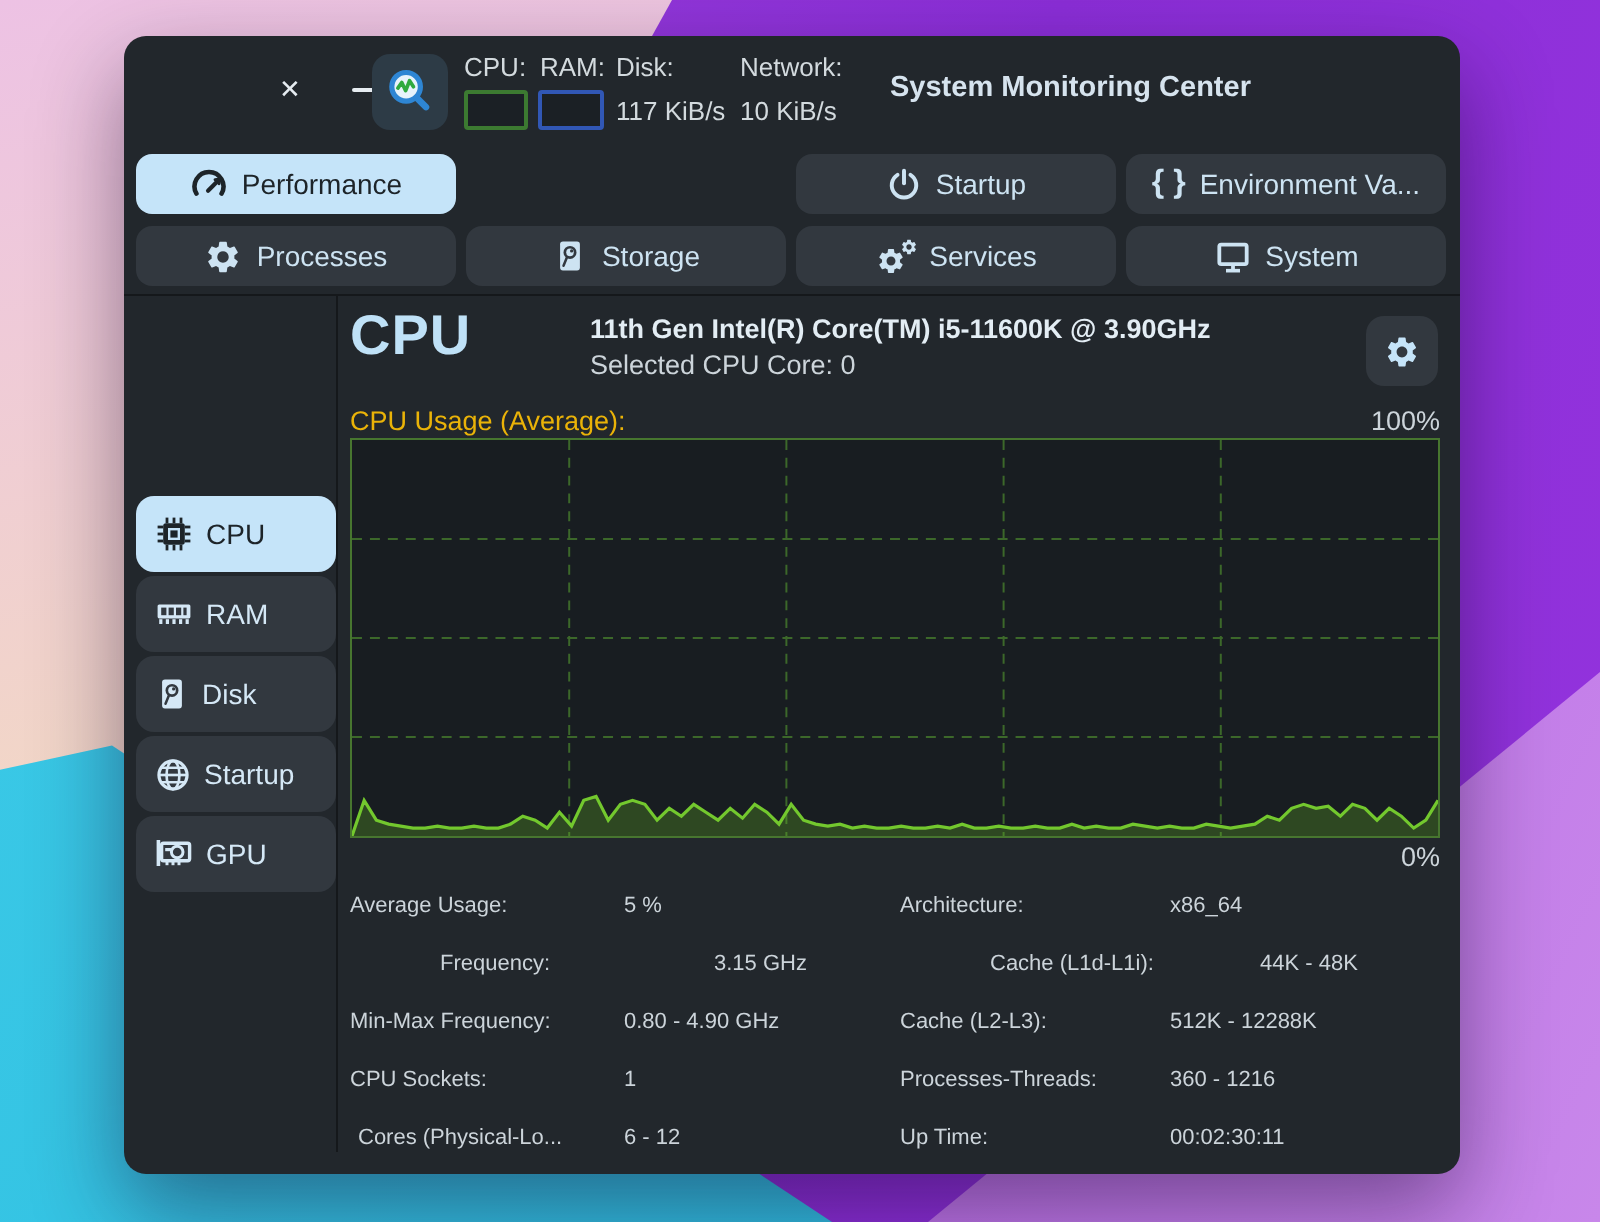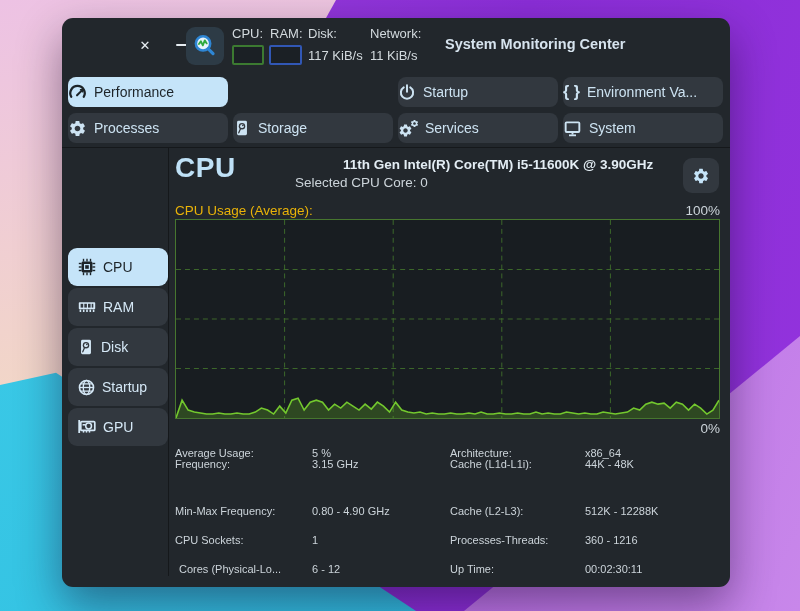--- a/index.html
+++ b/index.html
@@ -25,48 +25,48 @@
   .btn-max { left:146px; }
   .appicon { position:absolute; left:124px; top:9px; width:38px; height:38px; background:#2d3b46; border-radius:9px; display:flex; align-items:center; justify-content:center; }
   .tb-label { position:absolute; top:8px; font-size:13px; color:#d3dade; white-space:nowrap; }
   .tb-value { position:absolute; top:30px; font-size:13px; color:#d3dade; white-space:nowrap; }
   .minibox { position:absolute; top:27px; height:20px; background:#1b2025; border-radius:2px; }
   .box-cpu { left:170px; width:32px; border:2px solid #3c7a31; }
   .box-ram { left:207px; width:33px; border:2px solid #3157b5; }
   .win-title { position:absolute; left:383px; top:18px; font-size:14.5px; font-weight:bold; color:#d6e3ee; white-space:nowrap; }
 
   
-  .tab { position:absolute; width:160px; height:30px; background:#32383f; border-radius:8px; display:flex; align-items:center; gap:7px; color:#cde3f2; font-size:14px; cursor:pointer; }
+  .tab { position:absolute; width:160px; height:30px; background:#32383f; border-radius:8px; display:flex; align-items:center; justify-content:center; gap:7px; color:#cde3f2; font-size:14px; cursor:pointer; }
   .tab.active { background:#c5e4f9; color:#1d2429; font-weight:500; }
   .tab svg { flex:0 0 auto; }
   .hdiv { position:absolute; left:0; top:129px; width:100%; height:1px; background:#15181b; }
   .vdiv { position:absolute; left:106px; top:130px; width:1px; height:428px; background:#15181b; }
 
   
   .side-item { position:absolute; left:6px; width:100px; height:38px; background:#32383f; border-radius:9px; display:flex; align-items:center; gap:6px; padding-left:9px; color:#d5e8f6; font-size:14px; cursor:pointer; }
   .side-item.active { background:#c5e4f9; color:#1d2429; }
 
   
   .cpu-title { position:absolute; left:113px; top:134px; font-size:28px; font-weight:bold; color:#bfe1f7; letter-spacing:.5px; }
-  .cpu-model { position:absolute; left:233px; top:139px; font-size:13.5px; font-weight:bold; color:#e3edf4; white-space:nowrap;margin-left:48px; }
+  .cpu-model { position:absolute; left:233px; top:139px; font-size:13.5px; font-weight:bold; color:#e3edf4; white-space:nowrap; }
   .cpu-core { position:absolute; left:233px; top:157px; font-size:13.5px; color:#ccd4da; }
   .gear-btn { position:absolute; left:621px; top:140px; width:36px; height:35px; background:#32383f; border-radius:9px; display:flex; align-items:center; justify-content:center; color:#c5e4f9; cursor:pointer; }
 
   
   .usage-label { position:absolute; left:113px; top:185px; font-size:13.5px; color:#eab308; }
   .ymax { position:absolute; right:10px; top:185px; font-size:13.5px; color:#ccd4da; }
   .ymin { position:absolute; right:10px; top:403px; font-size:13.5px; color:#ccd4da; }
   .chart { position:absolute; left:113px; top:201px; width:545px; height:200px; background:#181d21; border:1px solid #47762f; }
   .chart svg { display:block; width:100%; height:100%; }
 
   
   .stat { position:absolute; font-size:11px; white-space:nowrap; }
   .l-lab { left:113px; } .l-val { left:250px; }
   .r-lab { left:388px; } .r-val { left:523px; }
-  .row0 { top:429px; } .row1 { top:440px; } .row2 { top:487px; } .row3 { top:516px; } .row4 { top:545px; }
+  .row0 { top:429px; } .row1 { top:458px;margin-left:45px; } .row2 { top:487px; } .row3 { top:516px; } .row4 { top:545px; }
   .row4.l-lab { left:117px; }
   .defs { position:absolute; width:0; height:0; overflow:hidden; }
 </style>
 </head>
 <body>
 
 <svg class="defs" aria-hidden="true">
   <defs>
     <symbol id="sym-speed" viewBox="0 0 20 20">
       <path d="M3.4 14.5 A7.6 7.6 0 1 1 16.6 14.5" fill="none" stroke="currentColor" stroke-width="2.4" stroke-linecap="round"></path>
@@ -200,21 +200,21 @@
           </svg>
         </div>
 
       <span class="tb-label" style="left:170px">CPU:</span>
       <span class="tb-label" style="left:208px">RAM:</span>
       <span class="tb-label" style="left:246px">Disk:</span>
       <span class="tb-label" style="left:308px">Network:</span>
       <div class="minibox box-cpu"></div>
       <div class="minibox box-ram"></div>
       <span class="tb-value" style="left:246px">117 KiB/s</span>
-      <span class="tb-value" style="left:308px">11 KiB/s</span>
+      <span class="tb-value" style="left:308px">10 KiB/s</span>
       <span class="win-title">System Monitoring Center</span>
     </div>
 
     <div class="tab active" style="left:6px;top:59px">
       <svg width="19" height="19">
           <use href="#sym-speed"></use>
         </svg>
       <span>Performance</span>
     </div>
     <div class="tab" style="left:336px;top:59px">

